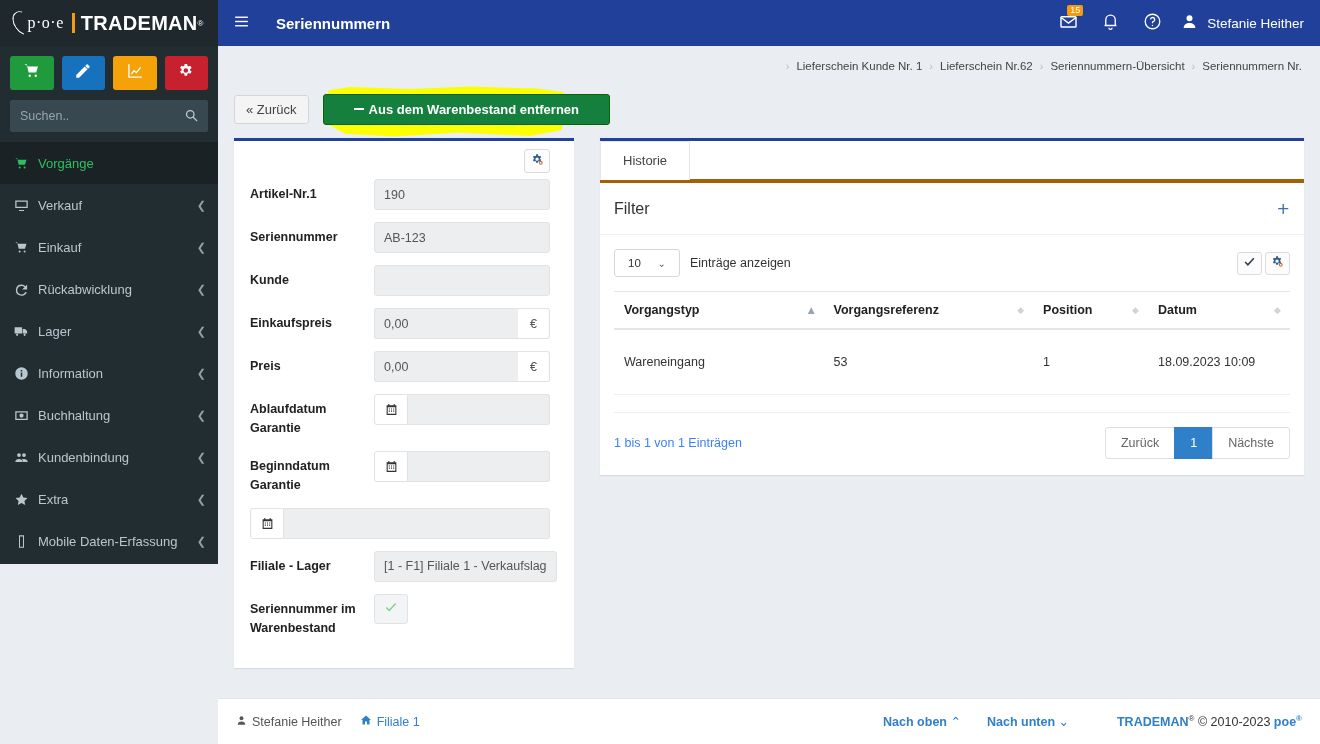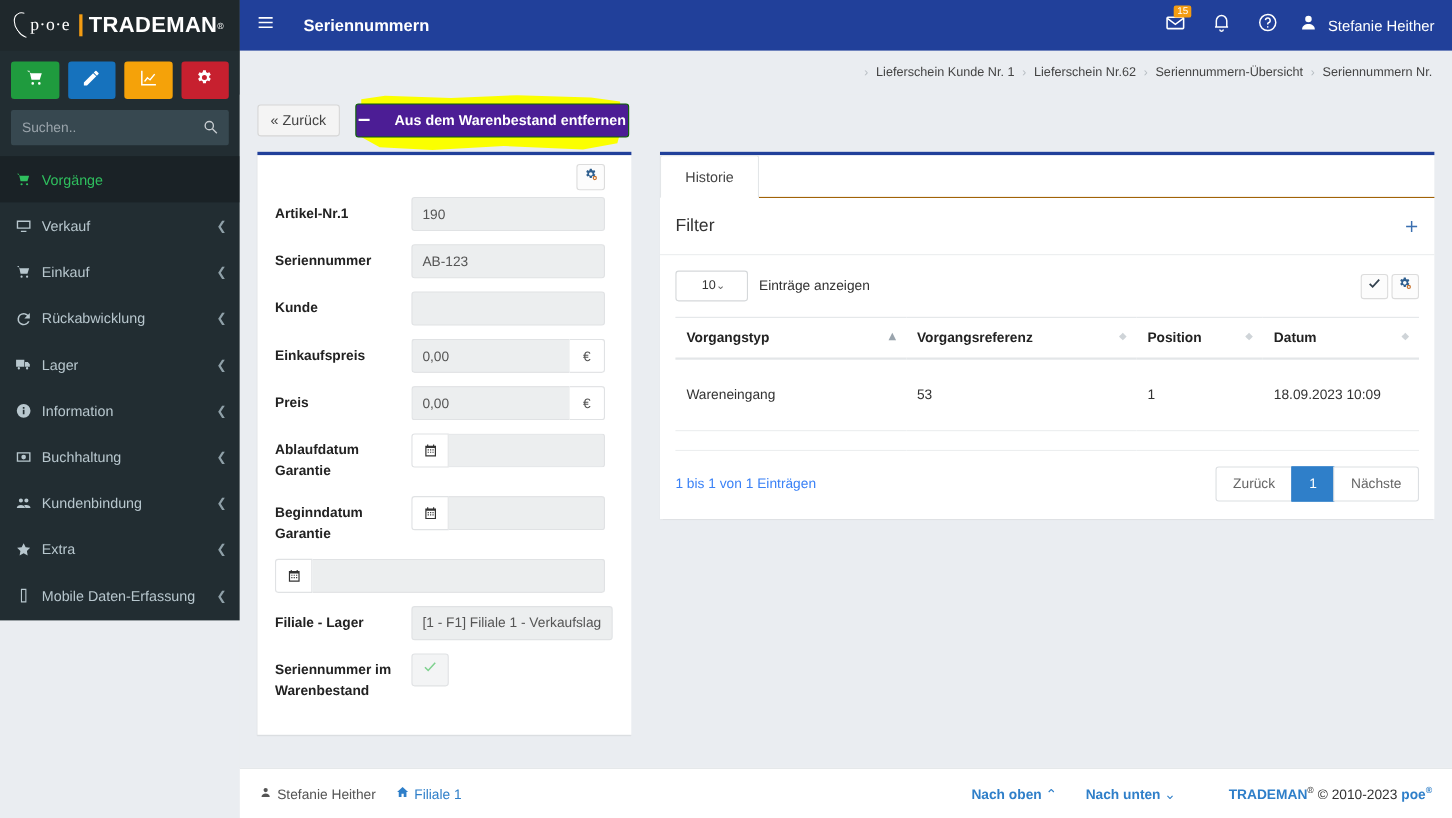--- a/index.html
+++ b/index.html
@@ -175,25 +175,25 @@
     position: relative; z-index: 1;
     background: #f4f4f4; border: 1px solid #d6d6d6;
     color: #444; font-size: 13px;
     padding: 7px 11px; border-radius: 3px;
     cursor: pointer; line-height: 1;
     font-family: "Liberation Sans", sans-serif;
   }
   .btn-remove {
     position: relative; z-index: 1;
     margin-left: 14px;
-    background: #4c1d95; border: 1px solid #0a6400;
+    background: #15803d; border: 1px solid #0a6400;
     color: #ffffff; font-size: 13px; font-weight: bold;
-    padding: 8px 2px; border-radius: 3px;
+    padding: 8px 30px; border-radius: 3px;
     cursor: pointer; line-height: 1;
-    display: flex; align-items: center; gap: 23px;
+    display: flex; align-items: center; gap: 5px;
     font-family: "Liberation Sans", sans-serif;
   }
   .btn-remove .minus {
     display: inline-block; width: 10px; height: 2.5px;
     background: #ffffff;
   }
 
   .panels { display: flex; gap: 26px; align-items: flex-start; }
 
   
@@ -252,21 +252,21 @@
     background: #f3f4f5; border: 1px solid #e0e2e4;
     border-radius: 3px;
     display: flex; align-items: center; justify-content: center;
     cursor: pointer;
   }
   .fcheck svg { width: 14px; height: 14px; stroke: #7ed18e; stroke-width: 2.4; fill: none; }
 
   
   #hist-panel { width: 708px; }
   .tabs {
-    display: flex; border-bottom: 1px solid #a16207;
+    display: flex; border-bottom: 4px solid #a16207;
     padding-left: 0;
   }
   .tab {
     padding: 11px 22px; font-size: 13px; color: #444;
     cursor: pointer;
     border: 1px solid transparent;
     margin-bottom: -1px;
   }
   .tab.active {
     background: #fff;
@@ -286,21 +286,21 @@
   }
   .len-row {
     display: flex; align-items: center;
     padding: 14px 14px 10px 14px;
   }
   .len-select {
     height: 28px; width: 66px;
     border: 1px solid #d5d8da; border-radius: 3px;
     background: #fff; font-size: 11.5px; color: #333;
     display: flex; align-items: center; justify-content: space-between;
-    padding: 0 23px; cursor: pointer;
+    padding: 0 13px; cursor: pointer;
   }
   .len-select .caret { font-size: 10px; color: #666; font-family: "DejaVu Sans", sans-serif; }
   .len-label { font-size: 12.5px; color: #333; padding-left: 10px; }
   .len-right { margin-left: auto; display: flex; gap: 3px; }
   .len-right .tool-btn { width: 25px; height: 23px; }
 
   table.dt { width: calc(100% - 28px); margin: 4px 14px 0 14px; border-collapse: collapse; }
   table.dt th {
     text-align: left;
     font-size: 12.5px; font-weight: bold; color: #222;

